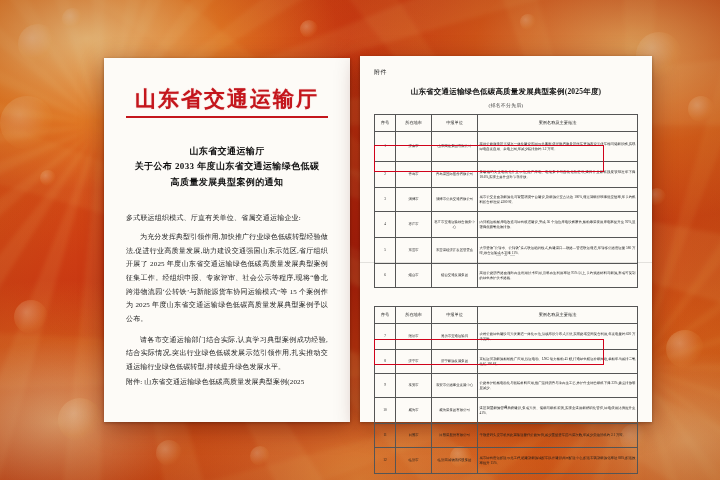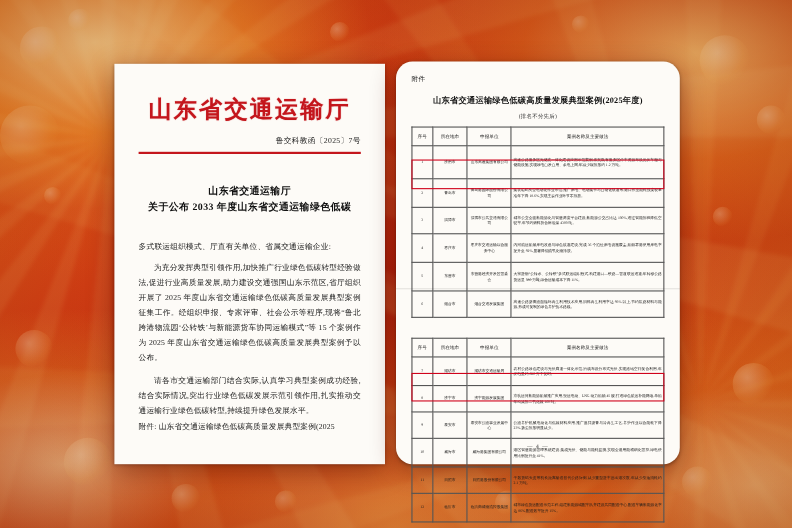--- a/index.html
+++ b/index.html
@@ -63,23 +63,22 @@
   #page-left {
     left: 104px;
     top: 58px;
     width: 246px;
     height: 364px;
     padding: 0;
   }
   #page-right {
     left: 360px;
     top: 56px;
-    width: 258px;
+    width: 292px;
     height: 366px;
-    border-radius: 15px;
   }
 
   
   .lp-inner {
     position: relative;
     width: 100%;
     height: 100%;
     box-sizing: border-box;
     padding: 30px 22px 14px 22px;
   }
@@ -251,26 +250,26 @@
   <div class="bokeh" style="left:666px; top:330px; width:38px; height:38px; opacity:.45;"></div>
   <div class="bokeh" style="left:620px; top:424px; width:28px; height:28px; opacity:.40;"></div>
   <div class="bokeh" style="left:450px; top:446px; width:22px; height:22px; opacity:.34;"></div>
   <div class="bokeh" style="left:520px; top:14px;  width:16px; height:16px; opacity:.34;"></div>
 
   <div class="bg-vignette"></div>
 
   <div class="page" id="page-left">
     <div class="lp-inner">
       <div class="org-title">山东省交通运输厅</div>
-      <div class="doc-number">鲁交科教函〔2025〕7号</div>
       <div class="red-rule"></div>
 
       <div class="doc-title">
         <div>山东省交通运输厅</div>
         <div>关于公布 2033 年度山东省交通运输绿色低碳</div>
+        <div>高质量发展典型案例的通知</div>
       </div>
 
       <div class="salutation">多式联运组织模式、厅直有关单位、省属交通运输企业:</div>
       <div class="body-p">为充分发挥典型引领作用,加快推广行业绿色低碳转型经验做法,促进行业高质量发展,助力建设交通强国山东示范区,省厅组织开展了 2025 年度山东省交通运输绿色低碳高质量发展典型案例征集工作。经组织申报、专家评审、社会公示等程序,现将“鲁北跨港物流园‘公转铁’与新能源货车协同运输模式”等 15 个案例作为 2025 年度山东省交通运输绿色低碳高质量发展典型案例予以公布。</div>
       <div class="body-p">请各市交通运输部门结合实际,认真学习典型案例成功经验,结合实际情况,突出行业绿色低碳发展示范引领作用,扎实推动交通运输行业绿色低碳转型,持续提升绿色发展水平。</div>
 
       <div class="attachment">
         <span>附件:</span>
         <span>山东省交通运输绿色低碳高质量发展典型案例(2025</span>
       </div>

